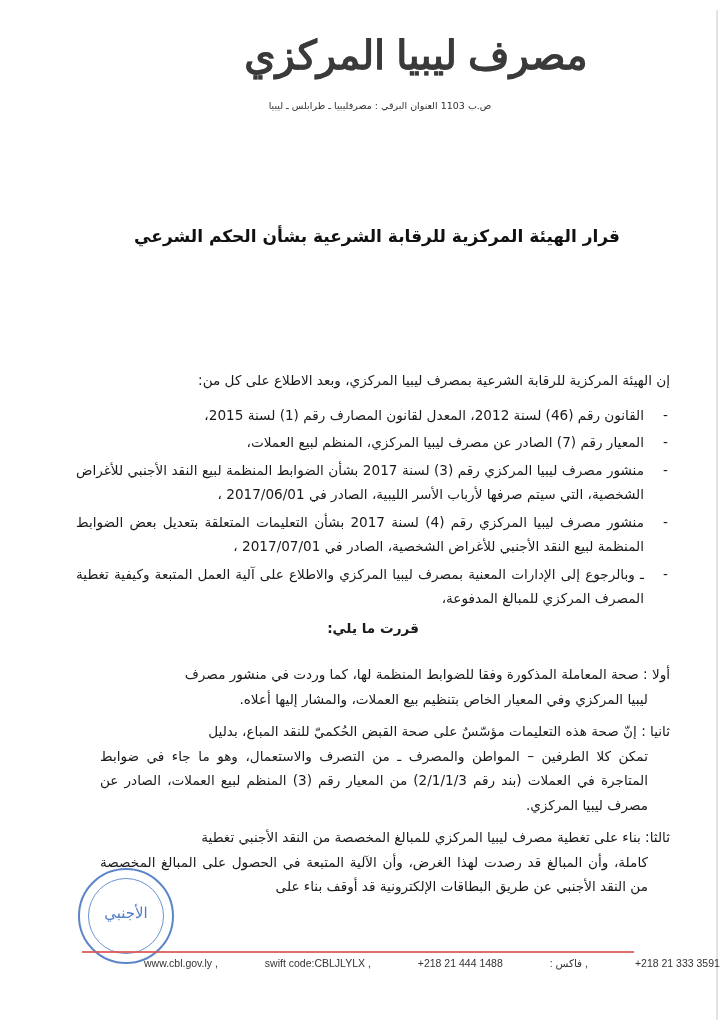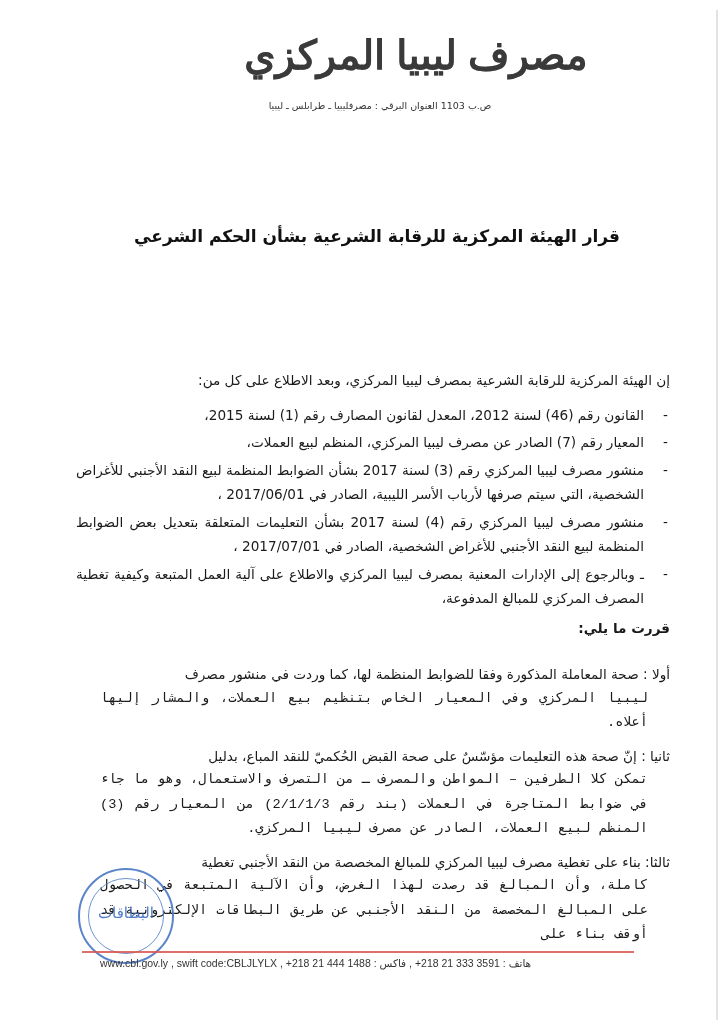--- a/index.html
+++ b/index.html
@@ -92,40 +92,40 @@
     position: absolute;
     right: 2px;
     top: 0;
   }
   .decided {
     position: absolute;
     top: 620px;
     left: 76px;
     width: 594px;
     direction: rtl;
-    text-align: right;
+    text-align: center;
     font-size: 13.6px;
     font-weight: bold;
   }
   .decisions {
     position: absolute;
     top: 662px;
     left: 100px;
     width: 570px;
     direction: rtl;
     text-align: right;
     font-size: 13.6px;
     line-height: 24.5px;
   }
   .decision {
     margin: 0 0 8px 0;
     text-align: justify;
   }
   .decision .lead { }
-  .decision .cont { padding-right: 22px; font-family: Liberation Mono, monospace; }
+  .decision .cont { padding-right: 22px; }
   .stamp {
     position: absolute;
     left: 78px;
     top: 868px;
     width: 96px;
     height: 96px;
     border-radius: 50%;
     border: 2px solid #4a78c4;
     box-sizing: border-box;
     opacity: 0.9;
@@ -160,21 +160,21 @@
   .footer-text {
     position: absolute;
     left: 100px;
     top: 957px;
     width: 520px;
     font-family: "Liberation Sans", sans-serif;
     font-size: 10.5px;
     color: #333;
     white-space: nowrap;
   }
-  .footer-text span { unicode-bidi: embed; }
+  .footer-text span { unicode-bidi: embed; margin-left: 44px; }
 </style>
 </head>
 <body>
 
 <div class="page-edge"></div>
 
 <div class="letterhead">
   <div class="logo-text">مصرف ليبيا المركزي</div>
 </div>
 <div class="address-line">ص.ب 1103 العنوان البرقي : مصرفليبيا ـ طرابلس ـ ليبيا</div>
@@ -205,21 +205,21 @@
     <div class="lead">ثانيا : إنّ صحة هذه التعليمات مؤسّسٌ على صحة القبض الحُكميّ للنقد المباع، بدليل</div>
     <div class="cont">تمكن كلا الطرفين – المواطن والمصرف ـ من التصرف والاستعمال، وهو ما جاء في ضوابط المتاجرة في العملات (بند رقم 2/1/1/3) من المعيار رقم (3) المنظم لبيع العملات، الصادر عن مصرف ليبيا المركزي.</div>
   </div>
   <div class="decision">
     <div class="lead">ثالثا: بناء على تغطية مصرف ليبيا المركزي للمبالغ المخصصة من النقد الأجنبي تغطية</div>
     <div class="cont">كاملة، وأن المبالغ قد رصدت لهذا الغرض، وأن الآلية المتبعة في الحصول على المبالغ المخصصة من النقد الأجنبي عن طريق البطاقات الإلكترونية قد أوقف بناء على</div>
   </div>
 </div>
 
 <div class="stamp">
-  <div class="stamp-label">البطاقات</div>
+  <div class="stamp-label">الأجنبي</div>
 </div>
 
 <div class="footer-rule"></div>
 <div class="footer-text">
   <span>www.cbl.gov.ly</span> ,
   <span>swift code:CBLJLYLX</span> ,
   <span>+218 21 444 1488</span>
   <span dir="rtl">فاكس :</span> ,
   <span>+218 21 333 3591</span>
   <span dir="rtl">هاتف :</span>

